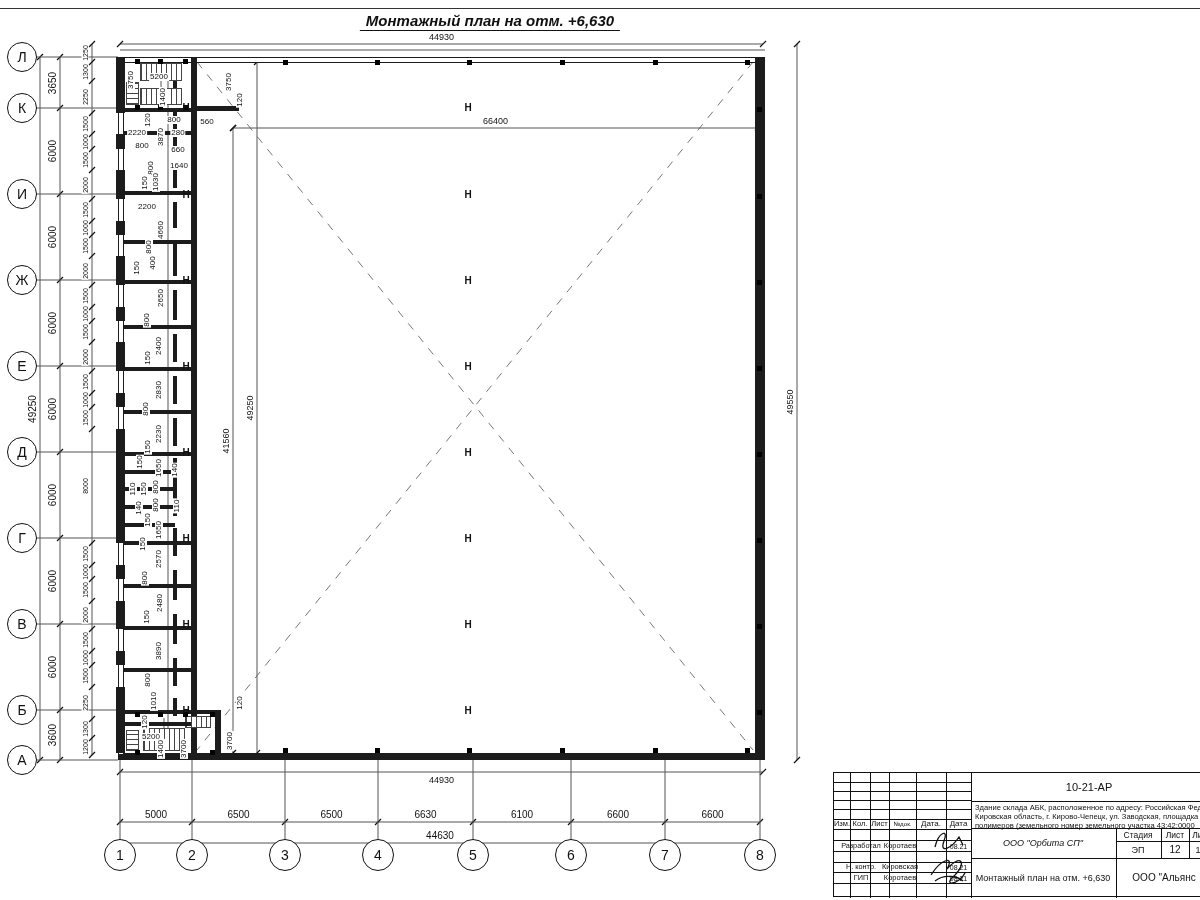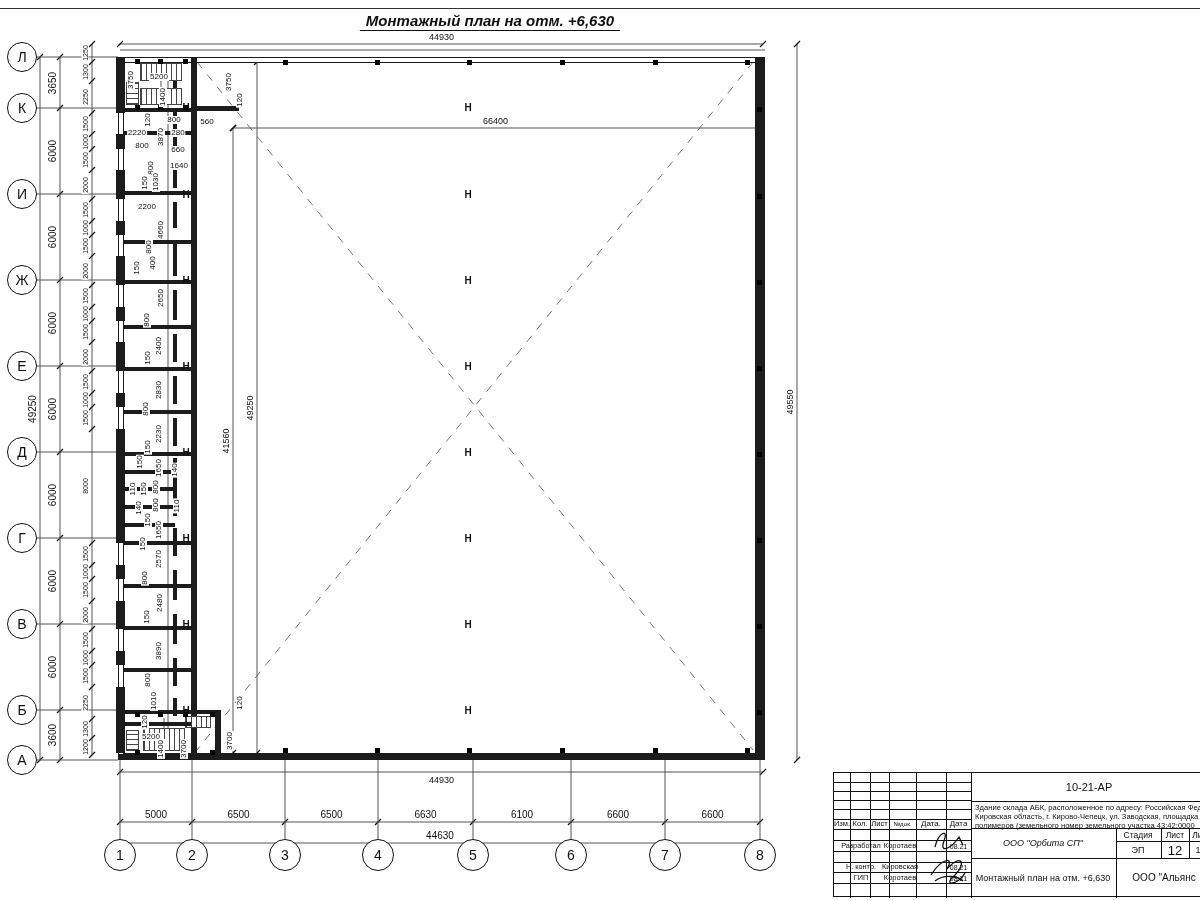--- a/index.html
+++ b/index.html
@@ -430,15 +430,15 @@
     <div class="tbt" style="left: 27px; top: 94px; font-size: 7.3px;">Н. контр.</div>
     <div class="tbt" style="left: 66px; top: 94px; font-size: 7.5px;">Кировская</div>
     <div class="tbt" style="left: 124.5px; top: 94px; font-size: 7px;">08.21</div>
     <div class="tbt" style="left: 27px; top: 104.5px; font-size: 7.3px;">ГИП</div>
     <div class="tbt" style="left: 66px; top: 104.5px; font-size: 7.5px;">Коротаев</div>
     <div class="tbt" style="left: 124.5px; top: 104.5px; font-size: 7px;">08.21</div>
     <div class="tbt" style="left: 304px; top: 61.5px; font-size: 8.5px;">Стадия</div>
     <div class="tbt" style="left: 341px; top: 61.5px; font-size: 8.5px;">Лист</div>
     <div class="tbt" style="left: 372px; top: 61.5px; font-size: 8.5px;">Листов</div>
     <div class="tbt" style="left: 304px; top: 76.5px; font-size: 9px;">ЭП</div>
-    <div class="tbt" style="left: 341px; top: 76.5px; font-size: 13px;">12</div>
+    <div class="tbt" style="left: 341px; top: 76.5px; font-size: 10px;">12</div>
     <div class="tbt" style="left: 364px; top: 76.5px; font-size: 9px;">1</div>
   </div>
 
 </body></html>

